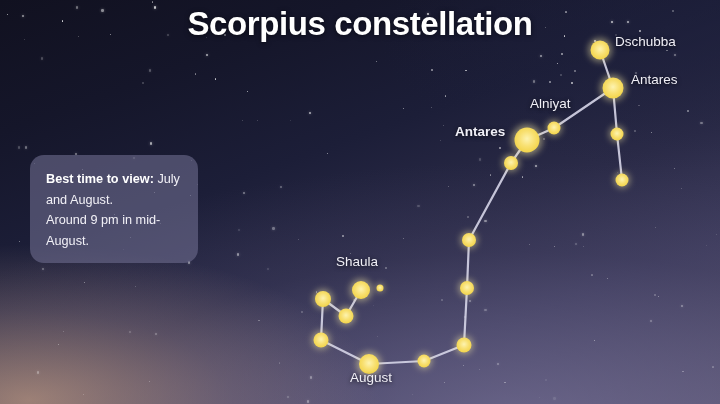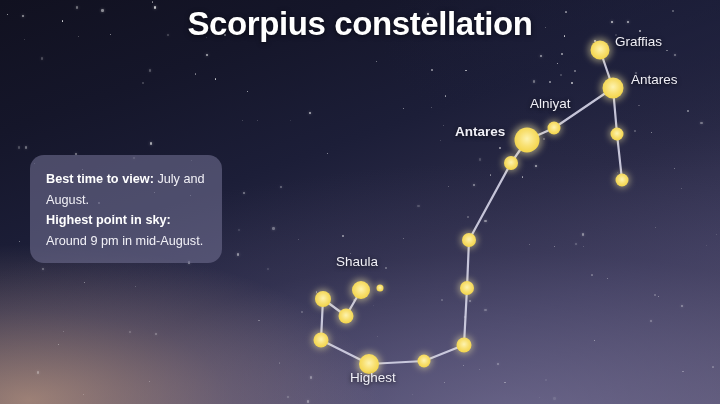--- a/index.html
+++ b/index.html
@@ -46,21 +46,21 @@
     font-weight: bold;
     letter-spacing: -0.4px;
     text-shadow: 0 1px 5px rgba(0,0,0,0.55);
   }
 
   
   .infobox {
     position: absolute;
     left: 30px;
     top: 155px;
-    width: 192px;
+    width: 168px;
     box-sizing: border-box;
     padding: 14px 16px 12px 16px;
     border-radius: 14px;
     background: rgba(108,106,140,0.62);
     color: #f2f1f7;
     font-size: 12.7px;
     line-height: 1.62;
   }
   .infobox b { font-weight: bold; color: #ffffff; }
   .info-line { margin: 0; }
@@ -250,23 +250,20 @@
       <div class="dot" style="left: 114.1px; top: 214.2px; width: 1.11px; height: 1.11px; opacity: 0.53;"></div>
       <div class="dot" style="left: 571px; top: 81.9px; width: 1.94px; height: 1.94px; opacity: 0.73;"></div>
     </div>
 
   <div class="title">Scorpius constellation</div>
 
   <div class="infobox">
     <p class="info-line">
       <b>Best time to view:</b><span> July and August.</span>
     </p>
-    <p class="info-line">
-      <b>Highest point in sky:</b>
-    </p>
     <p class="info-line">Around 9 pm in mid-August.</p>
   </div>
 
   <svg class="constel" id="constel" viewBox="0 0 720 404">
     <defs>
       <radialGradient id="starGrad" cx="50%" cy="45%" r="55%">
         <stop offset="0%" stop-color="#fdf3b0"></stop>
         <stop offset="55%" stop-color="#f8e071"></stop>
         <stop offset="100%" stop-color="#f2d44a"></stop>
       </radialGradient>
@@ -325,21 +322,21 @@
         <circle cx="369" cy="364" r="10" fill="url(#starGrad)"></circle>
         <circle cx="321" cy="340" r="7.5" fill="url(#starGrad)"></circle>
         <circle cx="323" cy="299" r="8" fill="url(#starGrad)"></circle>
         <circle cx="346" cy="316" r="7.5" fill="url(#starGrad)"></circle>
         <circle cx="361" cy="290" r="9" fill="url(#starGrad)"></circle>
         <circle cx="380" cy="288" r="3.5" fill="url(#starGrad)"></circle>
       </g>
   </svg>
 
   <div id="labelLayer">
-      <div class="starlabel" style="left: 615px; top: 34px;">Graffias</div>
+      <div class="starlabel" style="left: 615px; top: 34px;">Dschubba</div>
       <div class="starlabel" style="left: 631px; top: 72px;">Antares</div>
       <div class="starlabel" style="left: 530px; top: 96px;">Alniyat</div>
       <div class="starlabel" style="left: 455px; top: 124px; font-weight: bold;">Antares</div>
-      <div class="starlabel" style="left: 350px; top: 370px;">Highest</div>
+      <div class="starlabel" style="left: 350px; top: 370px;">August</div>
       <div class="starlabel" style="left: 336px; top: 254px;">Shaula</div>
     </div>
 
 </div>
 
 </body></html>

